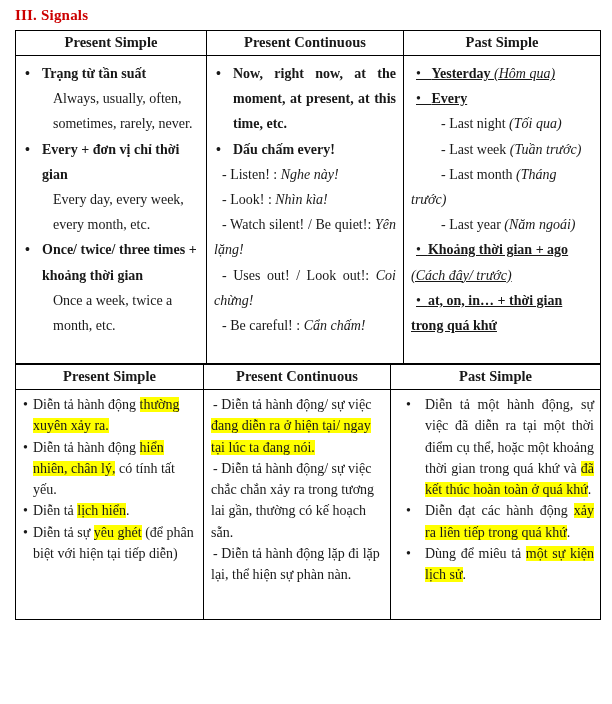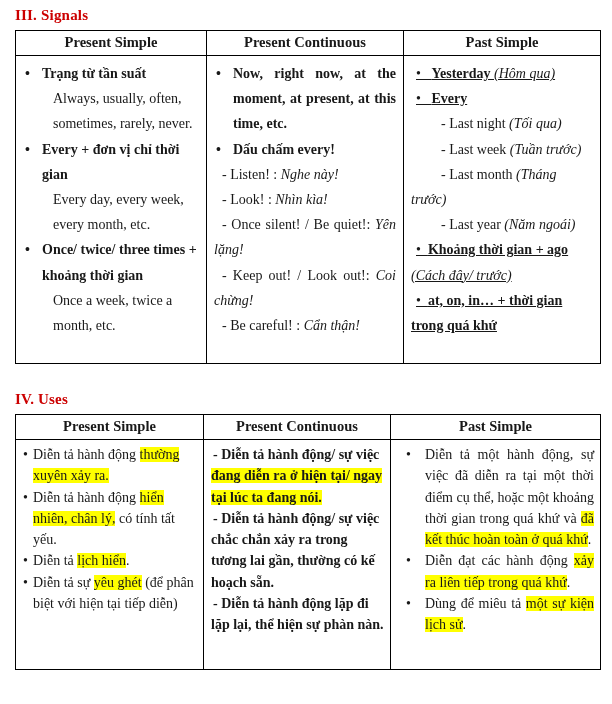--- a/index.html
+++ b/index.html
@@ -37,21 +37,21 @@
   
   .t2 td{height:230px; padding:4px 6px 3px 7px; font-size:14px; line-height:1.52;}
   .t2 .c2{text-align:justify;}
   
   .item{position:relative;}
   .b1{padding-left:19px;}
   .b1 > .marker{position:absolute; left:2px; top:0;}
   .sub{padding-left:30px;}
   .d1{text-indent:8px;}
   .d2{text-indent:30px;}
-  .d3{text-indent:2px;font-weight:bold;}
+  .d3{text-indent:2px;}
   .bf{text-indent:5px;text-decoration:underline;}
   .b2{padding-left:10px;}
   .b2 > .marker{position:absolute; left:0; top:0;}
   .b3{padding-left:27px;}
   .b3 > .marker{position:absolute; left:8px; top:0;}
   
   .b{font-weight:bold;}
   .i{font-style:italic;}
   .h{background:var(--hl);}
 </style>
@@ -83,41 +83,40 @@
               <div class="item b1"><span class="b marker">•</span><span class="b">Every + đơn vị chỉ thời gian</span></div>
               <div class="item sub"><span>Every day, every week, every month, etc.</span></div>
               <div class="item b1"><span class="b marker">•</span><span class="b">Once/ twice/ three times + khoảng thời gian</span></div>
               <div class="item sub"><span>Once a week, twice a month, etc.</span></div>
             </td>
           <td class="c1">
               <div class="item b1"><span class="b marker">•</span><span class="b">Now, right now, at the moment, at present, at this time, etc.</span></div>
               <div class="item b1"><span class="b marker">•</span><span class="b">Dấu chấm every!</span></div>
               <div class="item d1"><span>- Listen! : </span><span class="i">Nghe này!</span></div>
               <div class="item d1"><span>- Look! : </span><span class="i">Nhìn kìa!</span></div>
-              <div class="item d1"><span>- Once silent! / Be quiet!: </span><span class="i">Yên lặng!</span></div>
-              <div class="item d1"><span>- Keep out! / Look out!: </span><span class="i">Coi chừng!</span></div>
-              <div class="item d1"><span>- Be careful! : </span><span class="i">Cẩn thận!</span></div>
+              <div class="item d1"><span>- Watch silent! / Be quiet!: </span><span class="i">Yên lặng!</span></div>
+              <div class="item d1"><span>- Uses out! / Look out!: </span><span class="i">Coi chừng!</span></div>
+              <div class="item d1"><span>- Be careful! : </span><span class="i">Cẩn chấm!</span></div>
             </td>
           <td class="c2">
               <div class="item bf"><span>•&nbsp;&nbsp;&nbsp;</span><span class="b">Yesterday </span><span class="i">(Hôm qua)</span></div>
               <div class="item bf"><span>•&nbsp;&nbsp;&nbsp;</span><span class="b">Every</span></div>
               <div class="item d2"><span>- Last night </span><span class="i">(Tối qua)</span></div>
               <div class="item d2"><span>- Last week </span><span class="i">(Tuần trước)</span></div>
               <div class="item d2"><span>- Last month </span><span class="i">(Tháng trước)</span></div>
               <div class="item d2"><span>- Last year </span><span class="i">(Năm ngoái)</span></div>
               <div class="item bf"><span>•&nbsp;&nbsp;</span><span class="b">Khoảng thời gian + ago </span><span class="i">(Cách đây/ trước)</span></div>
               <div class="item bf"><span>•&nbsp;&nbsp;</span><span class="b">at, on, in… + thời gian trong quá khứ</span></div>
             </td>
         </tr>
       </tbody>
     </table>
   </section>
 
   <section class="sec2">
-    <h3 class="sec-title">IV. Uses</h3>
     <table class="grid t2">
       <colgroup>
           <col style="width:188px">
           <col style="width:187px">
           <col style="width:210px">
         </colgroup>
       <thead>
         <tr>
           <th>Present Simple</th>
           <th>Present Continuous</th>

